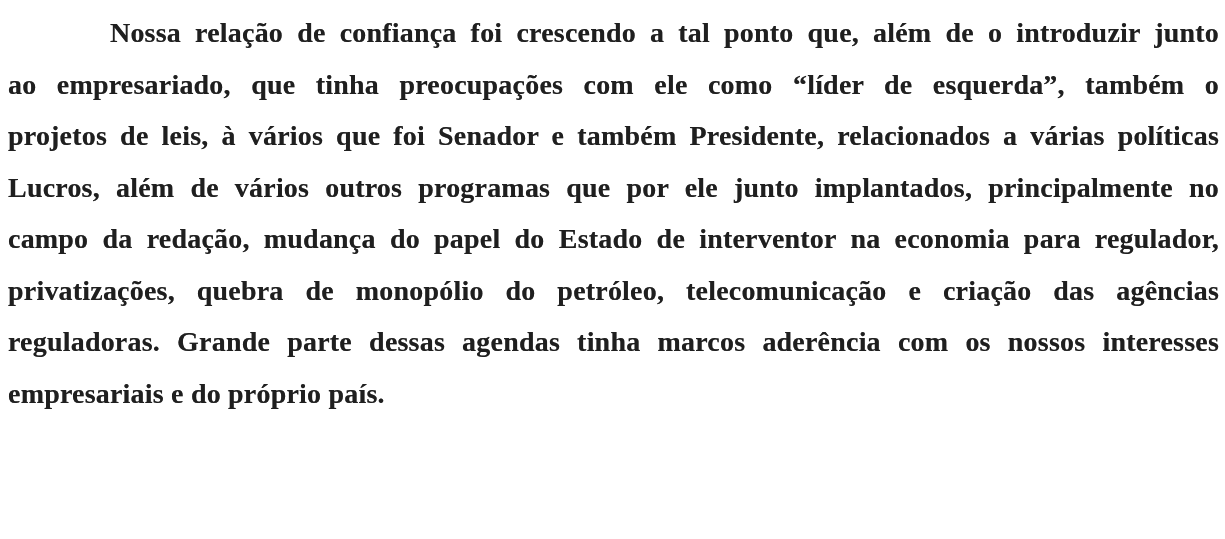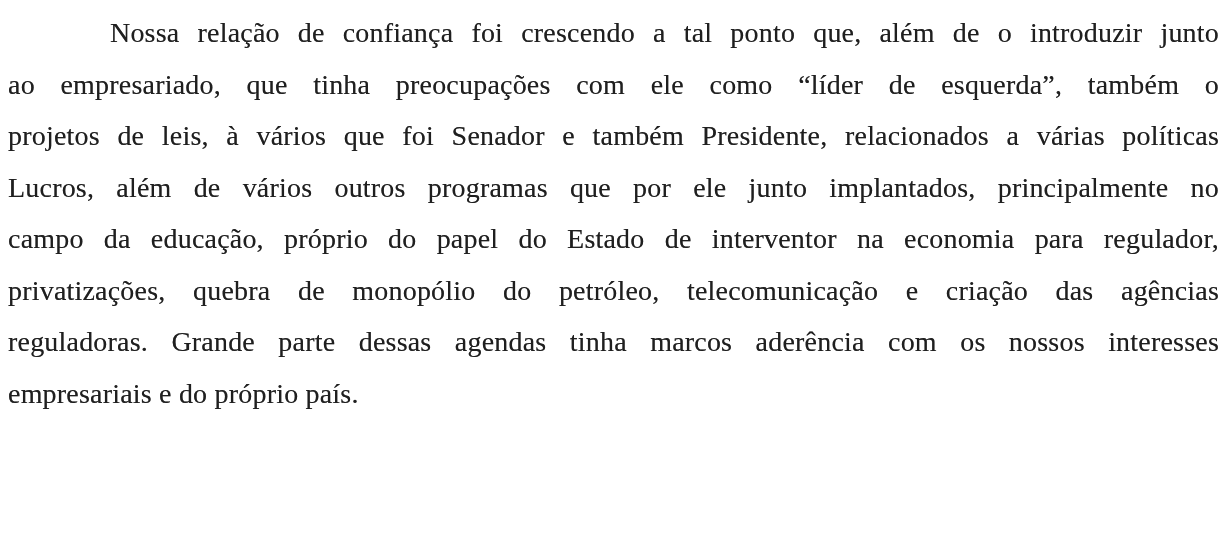--- a/index.html
+++ b/index.html
@@ -19,35 +19,36 @@
     font-size: 28px;
     line-height: 51.5px;
     color: #1f1f1f;
     letter-spacing: 0.2px;
     text-shadow: 0 0 0.5px rgba(30, 30, 30, 0.55);
   }
   .text-line {
     text-align: justify;
     text-align-last: justify;
     white-space: normal;
+    font-weight: bold;
   }
   .text-line.first {
     text-indent: 102px;
   }
   .text-line.last {
     text-align-last: left;
   }
 </style>
 </head>
 <body>
 
 <div class="page">
   <div>
     <div class="text-line first">Nossa relação de confiança foi crescendo a tal ponto que, além de o introduzir junto</div>
     <div class="text-line">ao empresariado, que tinha preocupações com ele como “líder de esquerda”, também o</div>
     <div class="text-line">projetos de leis, à vários que foi Senador e também Presidente, relacionados a várias políticas</div>
     <div class="text-line">Lucros, além de vários outros programas que por ele junto implantados, principalmente no</div>
-    <div class="text-line">campo da educação, próprio do papel do Estado de interventor na economia para regulador,</div>
+    <div class="text-line">campo da redação, mudança do papel do Estado de interventor na economia para regulador,</div>
     <div class="text-line">privatizações, quebra de monopólio do petróleo, telecomunicação e criação das agências</div>
     <div class="text-line">reguladoras. Grande parte dessas agendas tinha marcos aderência com os nossos interesses</div>
     <div class="text-line last">empresariais e do próprio país.</div>
   </div>
 </div>
 
 </body></html>

